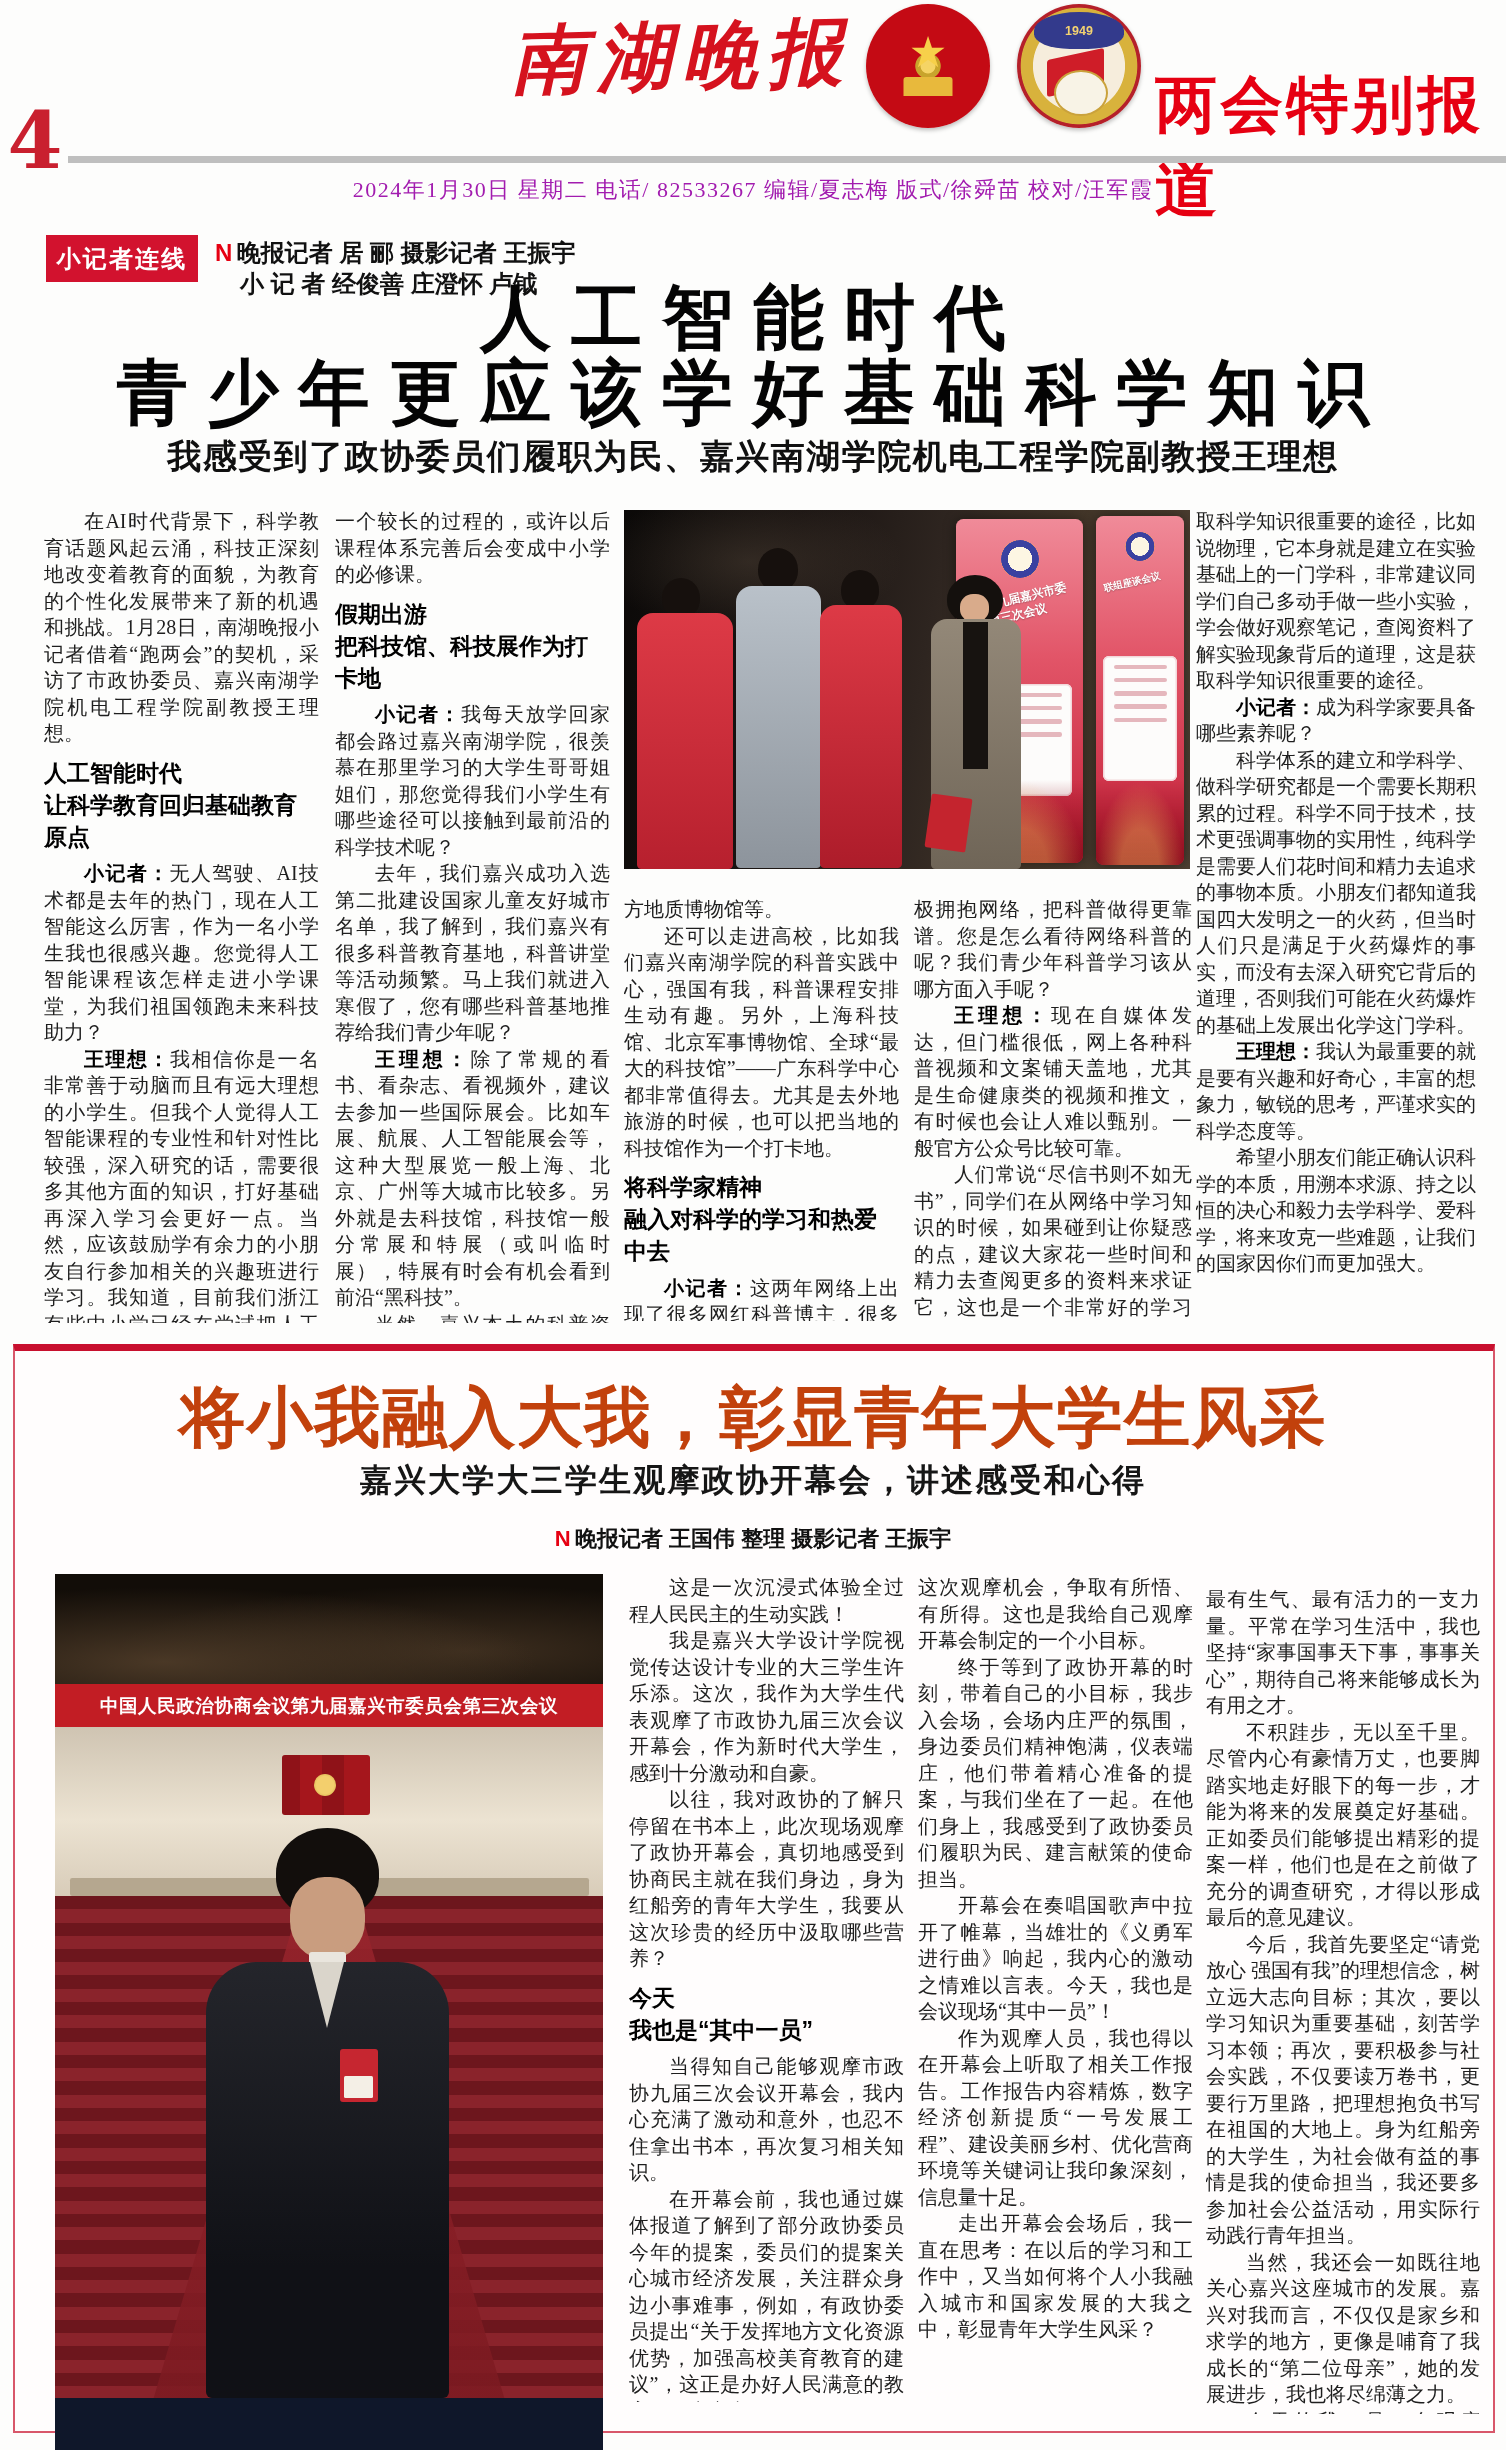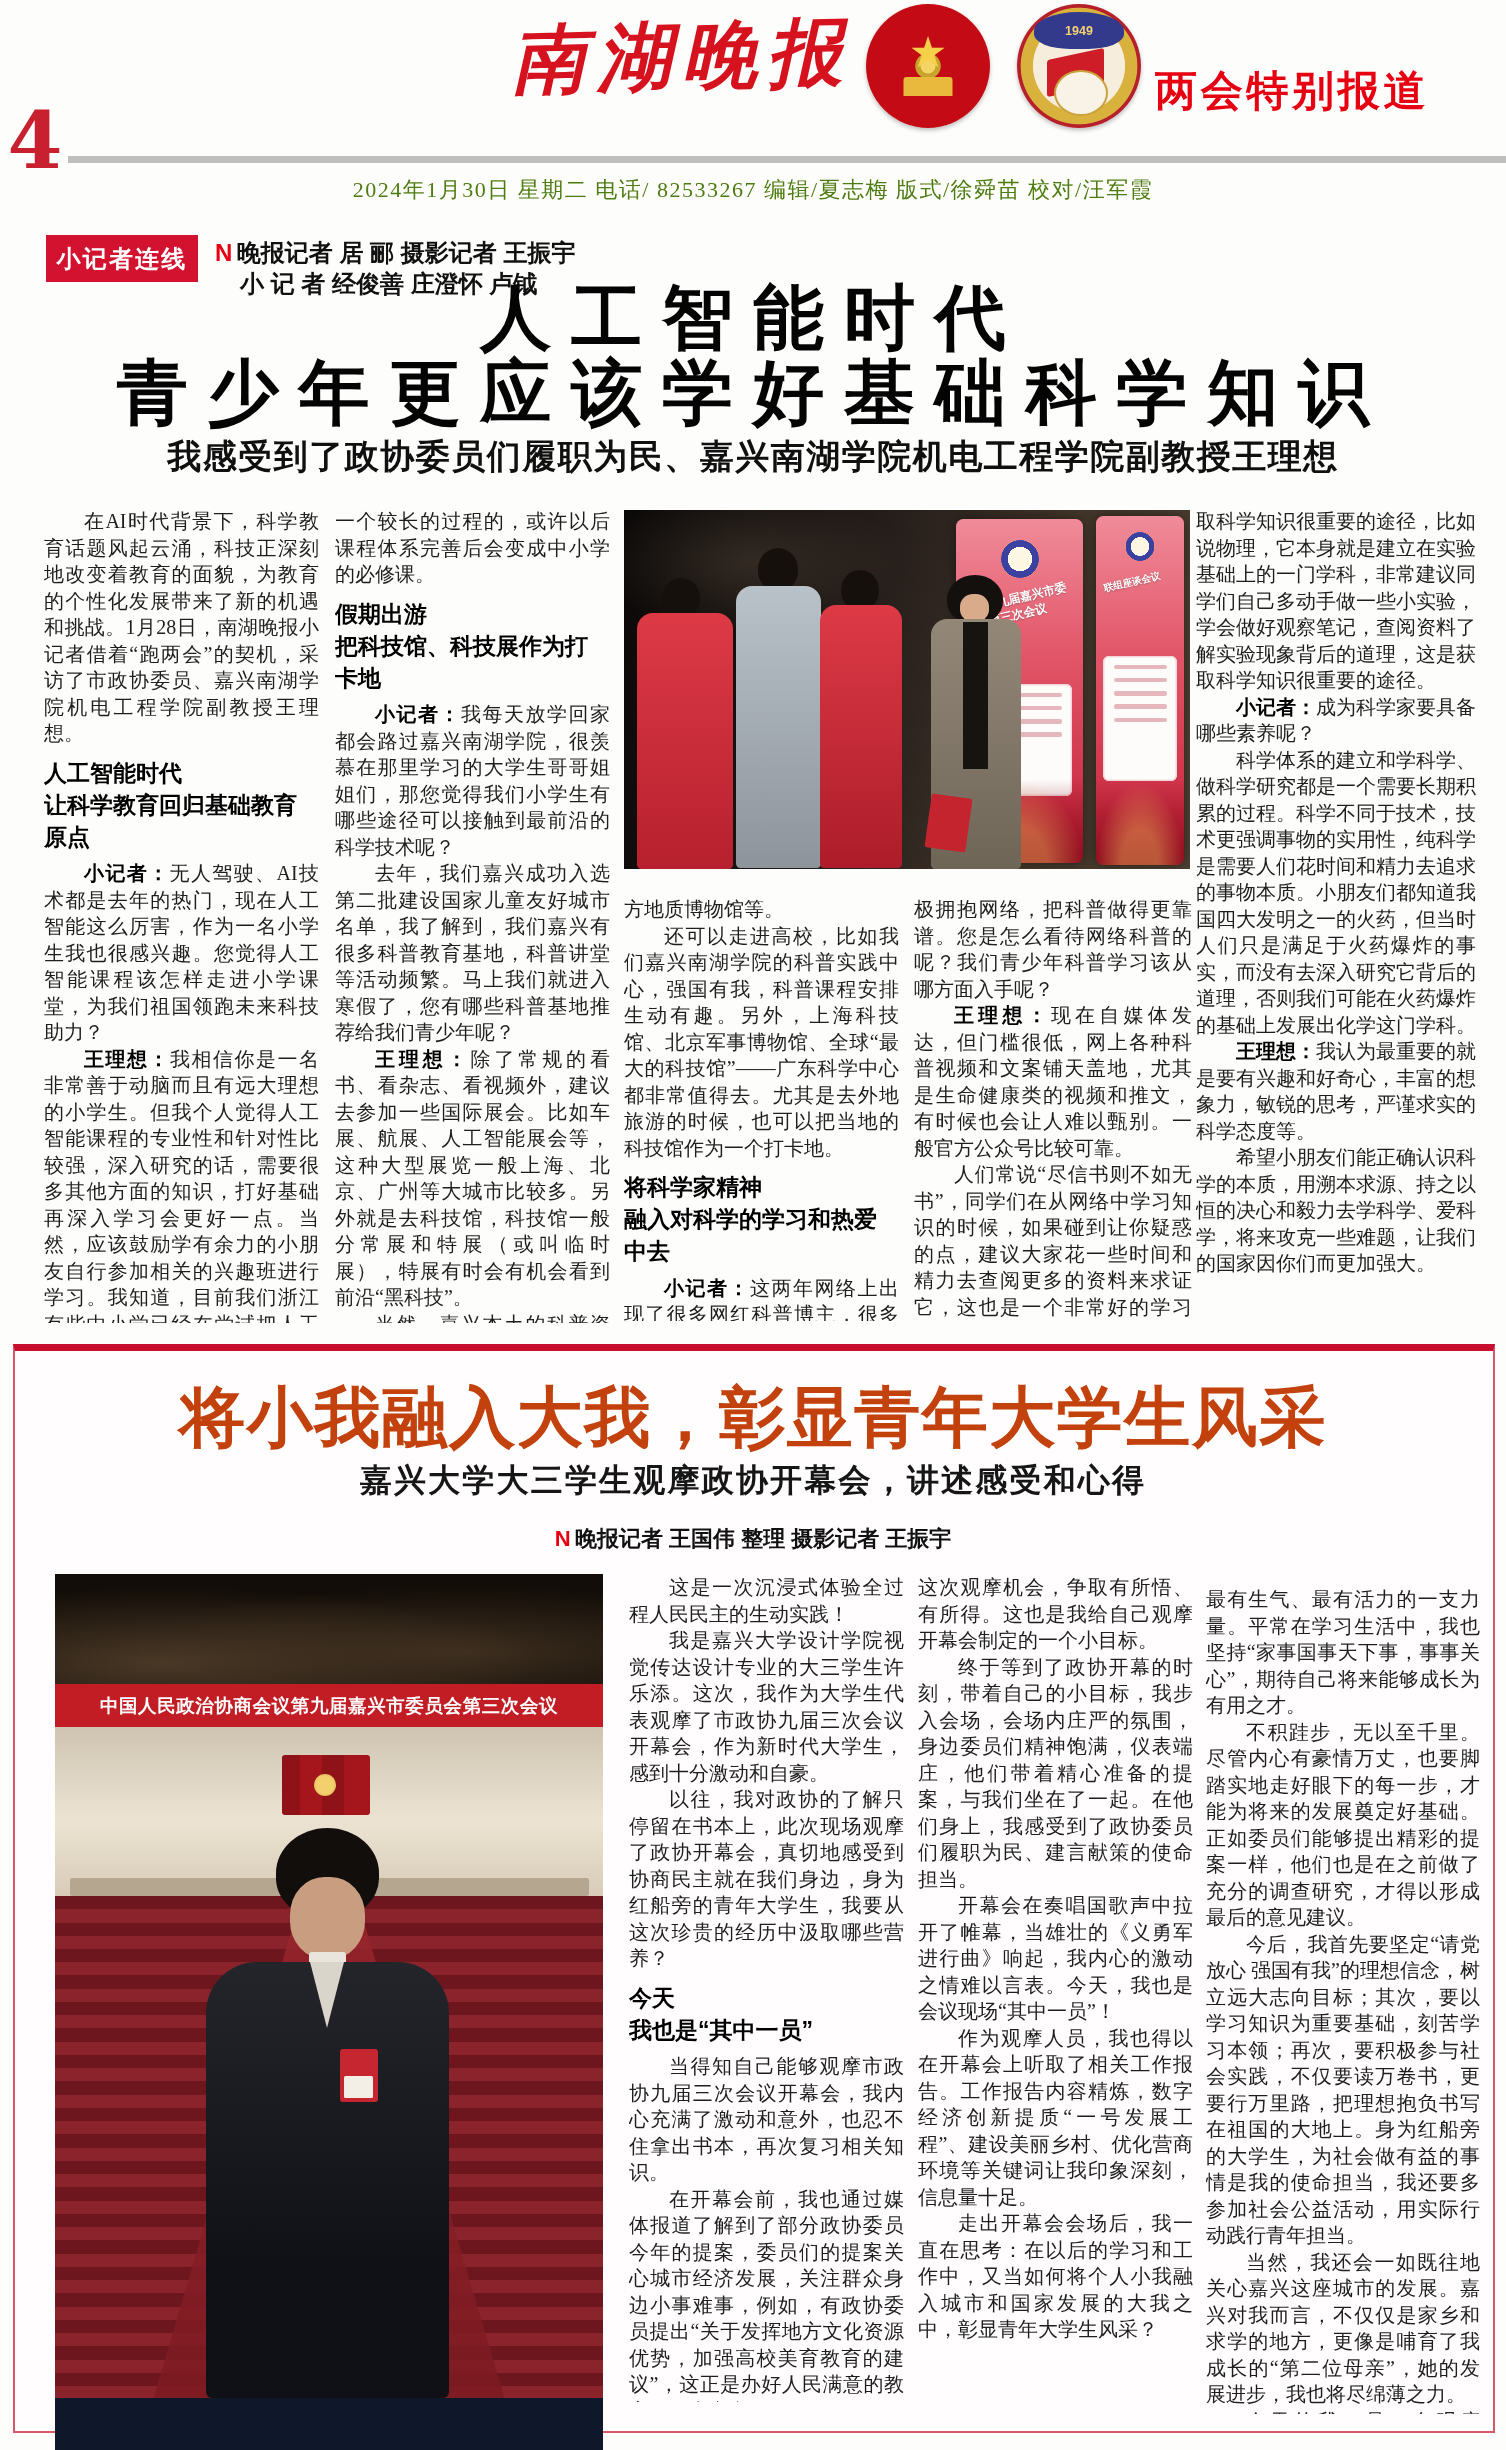--- a/index.html
+++ b/index.html
@@ -1,26 +1,26 @@
 <!DOCTYPE html>
 <html style="font-size:11.8px"><head>
 <meta charset="utf-8">
 <style>
   html,body{margin:0;padding:0;background:#e8e8e6;}
   .page{position:relative;width:1506px;height:2450px;background:#fdfdfc;margin:0 auto;overflow:hidden;
         font-family:"Liberation Serif","DejaVu Serif",serif;color:#1c1c1c;}
   
   .masthead{position:absolute;left:511px;top:7.4px;font-size:75px;font-weight:bold;font-style:italic;
             color:#d5121e;letter-spacing:10.3px;transform:rotate(-1.5deg);font-family:"DejaVu Serif",serif;}
-  .banner-title{position:absolute;left:1155px;top:63px;font-size:42px;font-weight:900;color:#e60012;
+  .banner-title{position:absolute;left:1155px;top:63px;font-size:62px;font-weight:900;color:#e60012;
             letter-spacing:3.7px;font-family:"Liberation Sans","DejaVu Sans",sans-serif;}
   .page-num{position:absolute;left:7.4px;top:94px;font-size:79px;font-weight:bold;color:#c9202f;
             font-family:"DejaVu Serif",serif;}
   .rule{position:absolute;left:68px;top:156px;width:1439px;height:6.6px;background:#bfbfbf;}
-  .dateline{position:absolute;left:0;top:175px;width:1506px;text-align:center;font-size:22px;color:#4d7c0f;letter-spacing:1.5px;}
+  .dateline{position:absolute;left:0;top:175px;width:1506px;text-align:center;font-size:22px;color:#a21caf;letter-spacing:1.5px;}
   
   .emblem{position:absolute;width:124px;height:124px;border-radius:50%;}
   .em-nat{left:866px;top:4.4px;background:radial-gradient(circle,#f5d465 0 8%,#c8a42c 9% 14%,#c40a14 15% 78%,#d9ab2c 79% 92%,#b5871c 93% 100%);box-shadow:0 2.2px 4.4px rgba(0,0,0,.25);}
   .em-nat .star{position:absolute;left:50%;top:38%;transform:translate(-50%,-50%);color:#f7d04a;font-size:43px;line-height:1;}
   .em-nat .gate{position:absolute;left:50%;bottom:26%;transform:translateX(-50%);width:49px;height:19px;background:#e8b93c;border-radius:2.9px 2.9px 0 0;}
   .em-cppcc{left:1017px;top:4.4px;background:radial-gradient(circle,#f6eddc 0 52%,#d8b23c 53% 66%,#b5202a 67% 84%,#d9ab2c 85% 100%);box-shadow:0 2.2px 4.4px rgba(0,0,0,.25);overflow:hidden;}
   .em-cppcc .cap{position:absolute;left:14%;top:6%;width:72%;height:30%;background:#333a8c;border-radius:50% 50% 40% 40%;}
   .em-cppcc .yr{position:absolute;left:50%;top:16%;transform:translateX(-50%);color:#f3d271;font-size:12.5px;font-family:"Liberation Sans",sans-serif;font-weight:bold;}
   .em-cppcc .flag{position:absolute;left:24%;top:40%;width:46%;height:30%;background:#cf1d28;transform:skewY(-12deg);border-radius:2.9px;}
   .em-cppcc .globe{position:absolute;left:30%;bottom:10%;width:40%;height:34%;border:2.9px solid #caa23c;border-radius:50%;background:#f8f3e6;}

